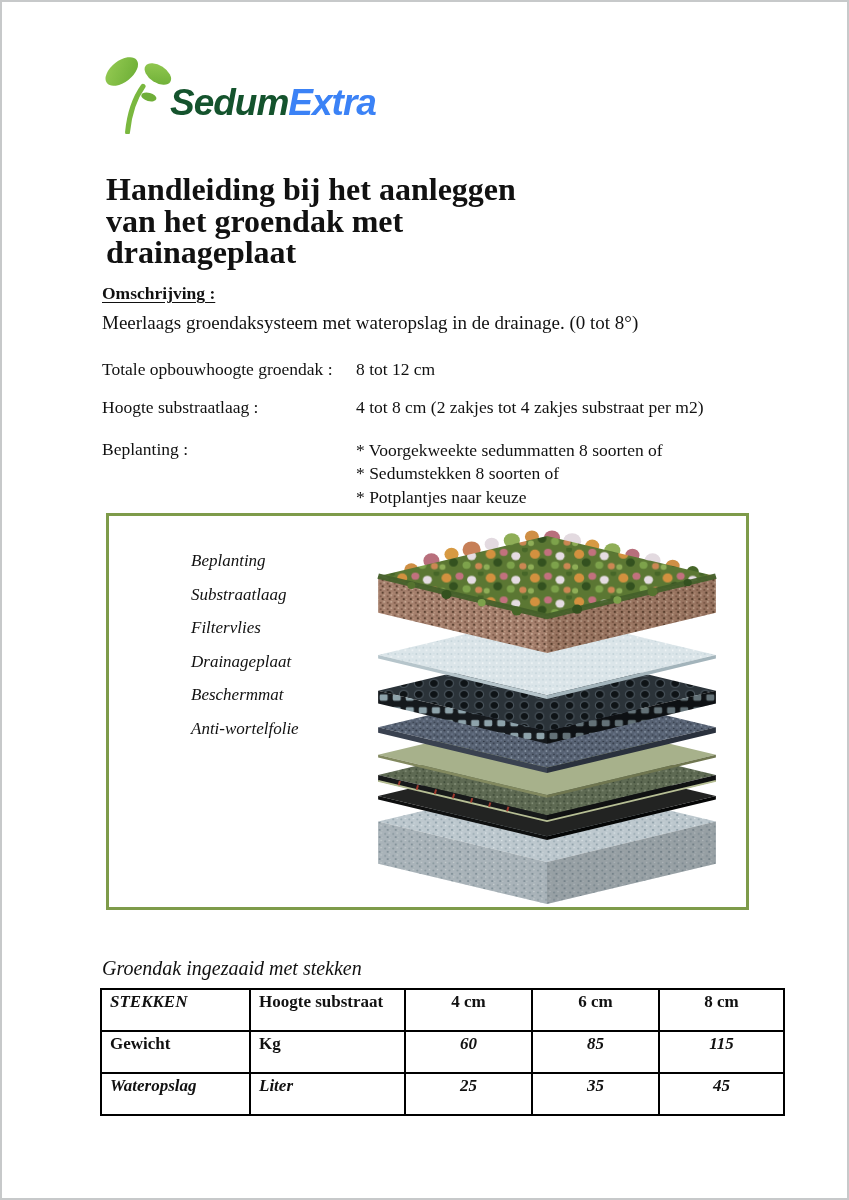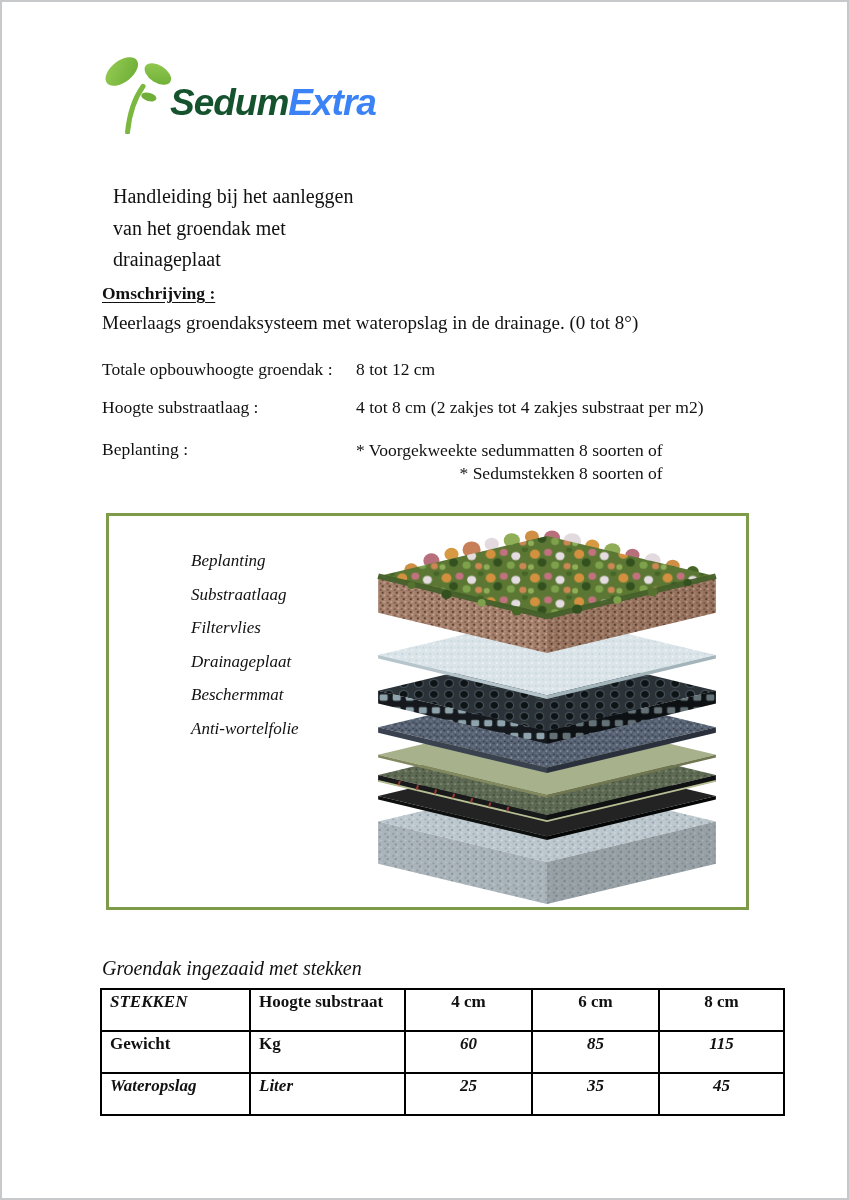--- a/index.html
+++ b/index.html
@@ -9,29 +9,29 @@
     font-family:"Liberation Serif","DejaVu Serif",serif;color:#111;
   }
   
   .logo-icon{position:absolute;left:96px;top:48px;}
   .logo-text{position:absolute;left:168px;top:80px;height:46px;
     font-family:"Liberation Sans","DejaVu Sans",sans-serif;
     font-style:italic;font-weight:bold;font-size:37px;letter-spacing:-1px;white-space:nowrap;}
   .logo-text .lt1{color:#14532d;}
   .logo-text .lt2{color:#3b82f6;}
   
-  .title{position:absolute;left:100px;top:168px;font-size:20px;line-height:31.5px;font-weight:normal;margin:11px;}
+  .title{position:absolute;left:100px;top:168px;font-size:32px;line-height:31.5px;font-weight:bold;margin:4px;}
   .title span{display:block;}
   .section-heading{position:absolute;left:100px;top:281px;font-size:17.5px;font-weight:bold;
     text-decoration:underline;text-underline-offset:3px;}
   .description{position:absolute;left:100px;top:310px;font-size:19px;}
   .spec{position:absolute;left:100px;width:680px;font-size:17.5px;}
   .spec .spec-label{position:absolute;left:0;top:0;}
   .spec .spec-value{position:absolute;left:254px;top:0;white-space:nowrap;}
-  .spec .bullets{position:absolute;left:254px;top:0;line-height:23.4px;white-space:nowrap;text-align:right;}
+  .spec .bullets{position:absolute;left:254px;top:0;line-height:23.4px;white-space:nowrap;}
   .spec .bullets div{display:block;}
   #spec1{top:357px;} #spec2{top:395px;} #spec3{top:437px;}
   
   .figure{position:absolute;left:104px;top:511px;width:643px;height:397px;
     box-sizing:border-box;border:3px solid #7e9b4a;background:#fff;}
   .figure-labels{position:absolute;left:82px;top:28px;font-size:17px;font-style:italic;}
   .figure-labels div{height:33.6px;line-height:33.6px;}
   .figure svg{position:absolute;left:242px;top:8px;}
   
   .caption{position:absolute;left:100px;top:955px;font-size:20px;font-style:italic;}
@@ -84,20 +84,21 @@
   </div>
   <div class="spec" id="spec2">
     <span class="spec-label">Hoogte substraatlaag :</span>
     <span class="spec-value">4 tot 8 cm (2 zakjes tot 4 zakjes substraat per m2)</span>
   </div>
   <div class="spec" id="spec3">
     <span class="spec-label">Beplanting :</span>
     <span class="bullets">
       <div>* Voorgekweekte sedummatten 8 soorten of</div>
       <div>* Sedumstekken 8 soorten of</div>
+      <div>* Potplantjes naar keuze</div>
     </span>
   </div>
 
   <div class="figure">
     <div class="figure-labels">
       <div>Beplanting</div>
       <div>Substraatlaag</div>
       <div>Filtervlies</div>
       <div>Drainageplaat</div>
       <div>Beschermmat</div>

